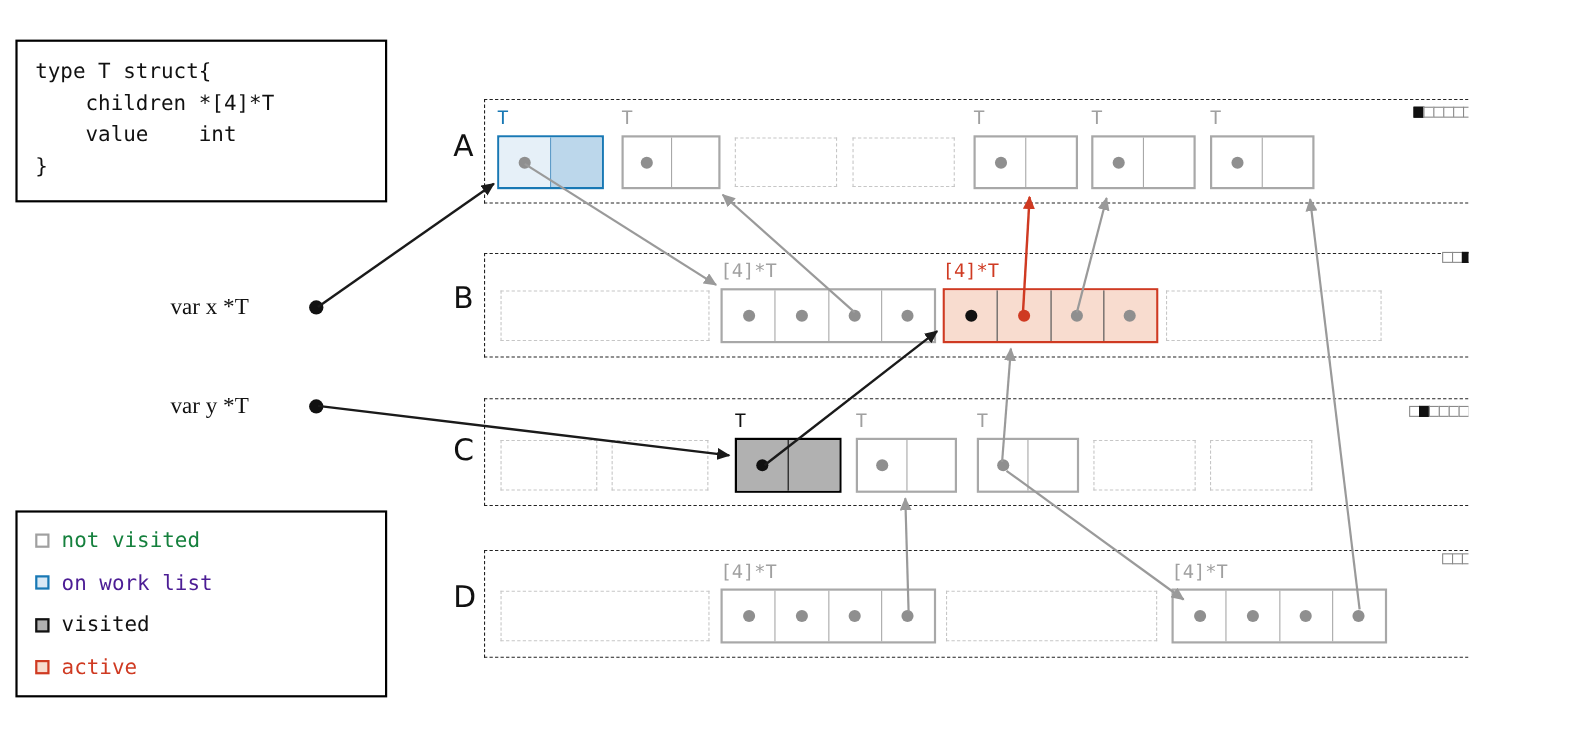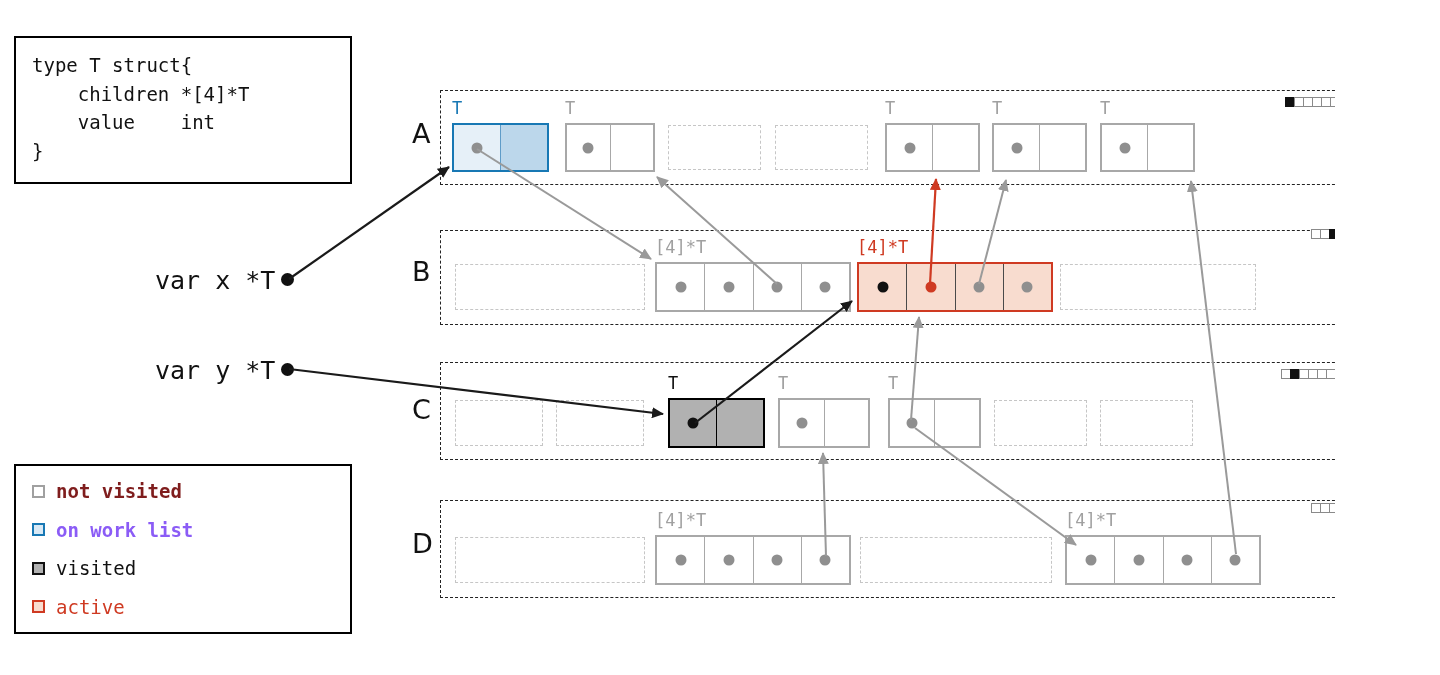--- a/index.html
+++ b/index.html
@@ -7,21 +7,21 @@
   #page {
     position: relative; width: 1335px; height: 675px;
     background: #fff; overflow: hidden;
     font-family: "DejaVu Sans Mono", monospace; color: #111;
   }
   .code-box {
     position: absolute; left: 14px; top: 36px; width: 338px; height: 148px;
     border: 2px solid #000; padding: 13px 16px;
     font-size: 19px; line-height: 1.5; white-space: pre;
   }
-  .var-label { position: absolute; font-size: 25px; }
+  .var-label { position: absolute; font-size: 21px; font-family: Liberation Serif, serif; }
   .var-dot { position: absolute; width: 13px; height: 13px; border-radius: 50%; background: #111; }
   .legend-box {
     position: absolute; left: 14px; top: 464px; width: 338px; height: 170px;
     border: 2px solid #000; padding: 14px 16px;
     display: flex; flex-direction: column; justify-content: space-between;
   }
   .legend-row { display: flex; align-items: center; gap: 11px; font-size: 19px; }
   .legend-swatch { width: 13px; height: 13px; border: 2.5px solid; flex: 0 0 auto; }
   .region { position: absolute; border: 1.5px dashed #222; background: #fff; }
   .region-label { position: absolute; font-family: "DejaVu Sans", sans-serif; font-size: 27px; color: #111; }
@@ -74,25 +74,25 @@
   <div class="var-label" style="left:155px; top:266px;">var x *T</div>
   <div class="var-dot" style="left:281px; top:273px;"></div>
 
   <div class="var-label" style="left:155px; top:356px;">var y *T</div>
   <div class="var-dot" style="left:281px; top:363px;"></div>
 
   <div class="legend-box">
 
   <div class="legend-row">
         <span class="legend-swatch" style="border-color: rgb(160, 160, 160); background: rgb(255, 255, 255);"></span>
-        <span style="color: #7f1d1d; font-weight: bold;">not visited</span>
+        <span style="color: #15803d;">not visited</span>
       </div>
       <div class="legend-row">
         <span class="legend-swatch" style="border-color: rgb(24, 120, 180); background: rgb(217, 233, 245);"></span>
-        <span style="color: #8b5cf6; font-weight: bold;">on work list</span>
+        <span style="color: #4c1d95;">on work list</span>
       </div>
       <div class="legend-row">
         <span class="legend-swatch" style="border-color: rgb(17, 17, 17); background: rgb(177, 177, 177);"></span>
         <span style="color: rgb(17, 17, 17);">visited</span>
       </div>
       <div class="legend-row">
         <span class="legend-swatch" style="border-color: rgb(207, 58, 34); background: rgb(248, 220, 207);"></span>
         <span style="color: rgb(207, 58, 34);">active</span>
       </div>
     </div>

